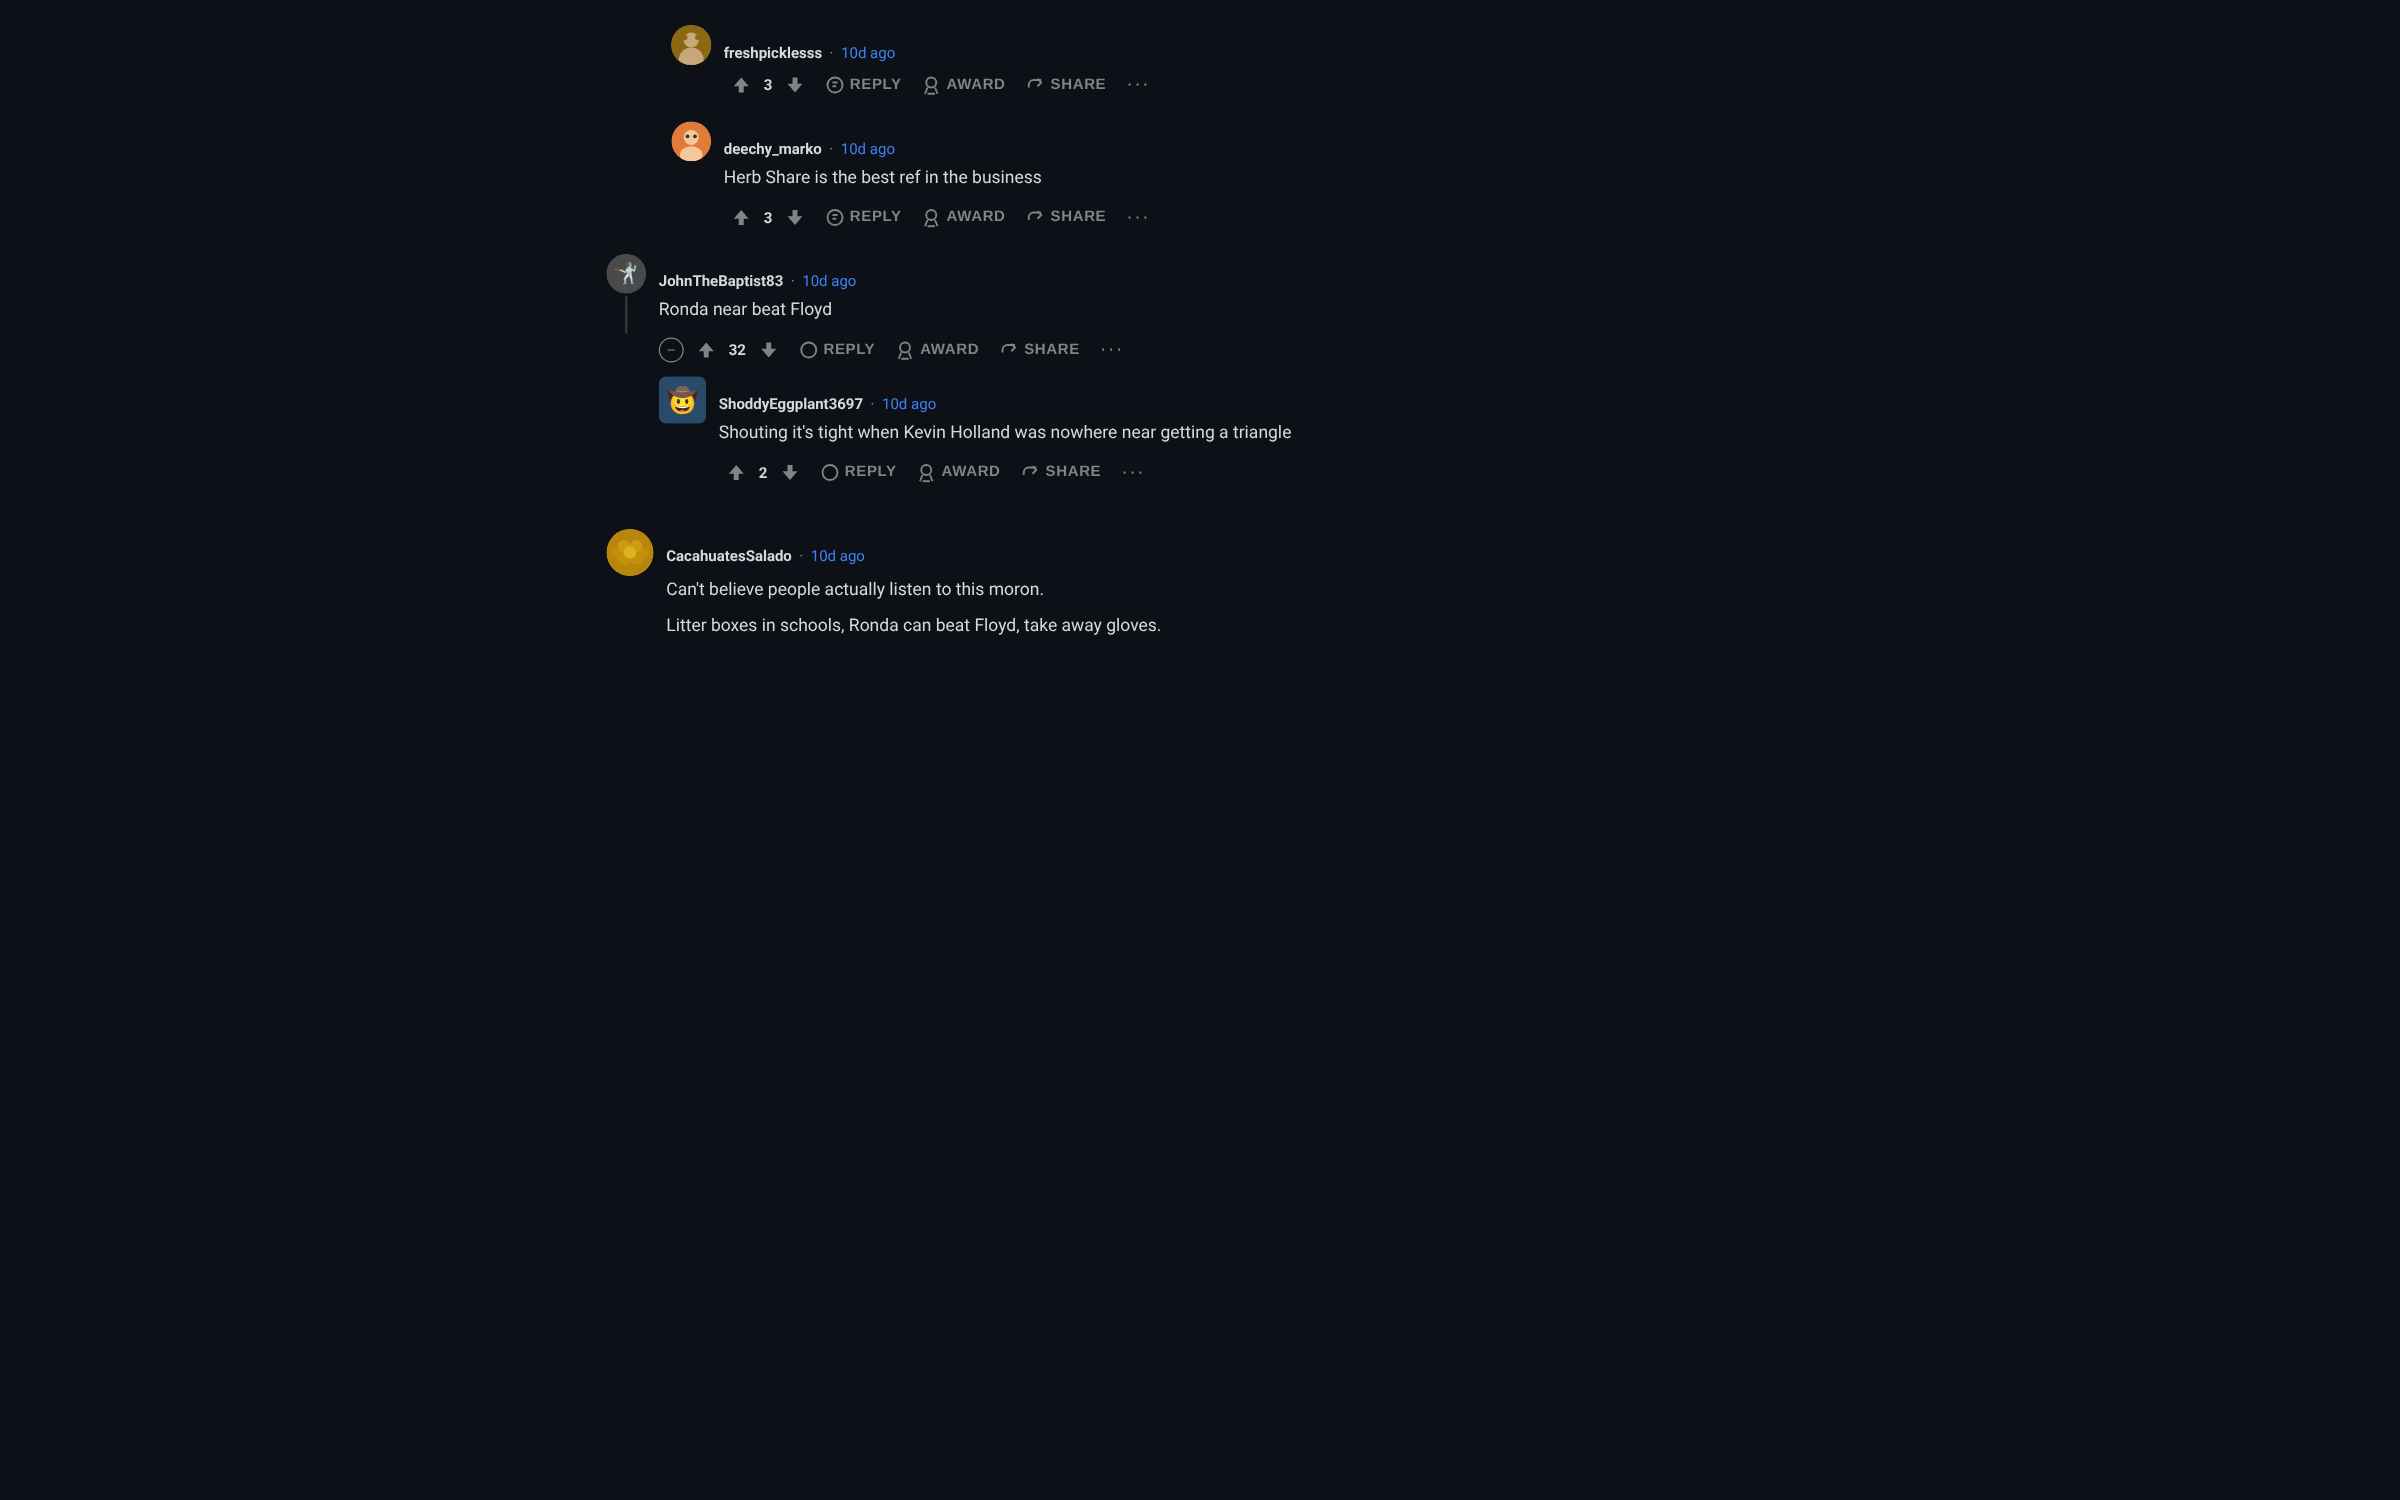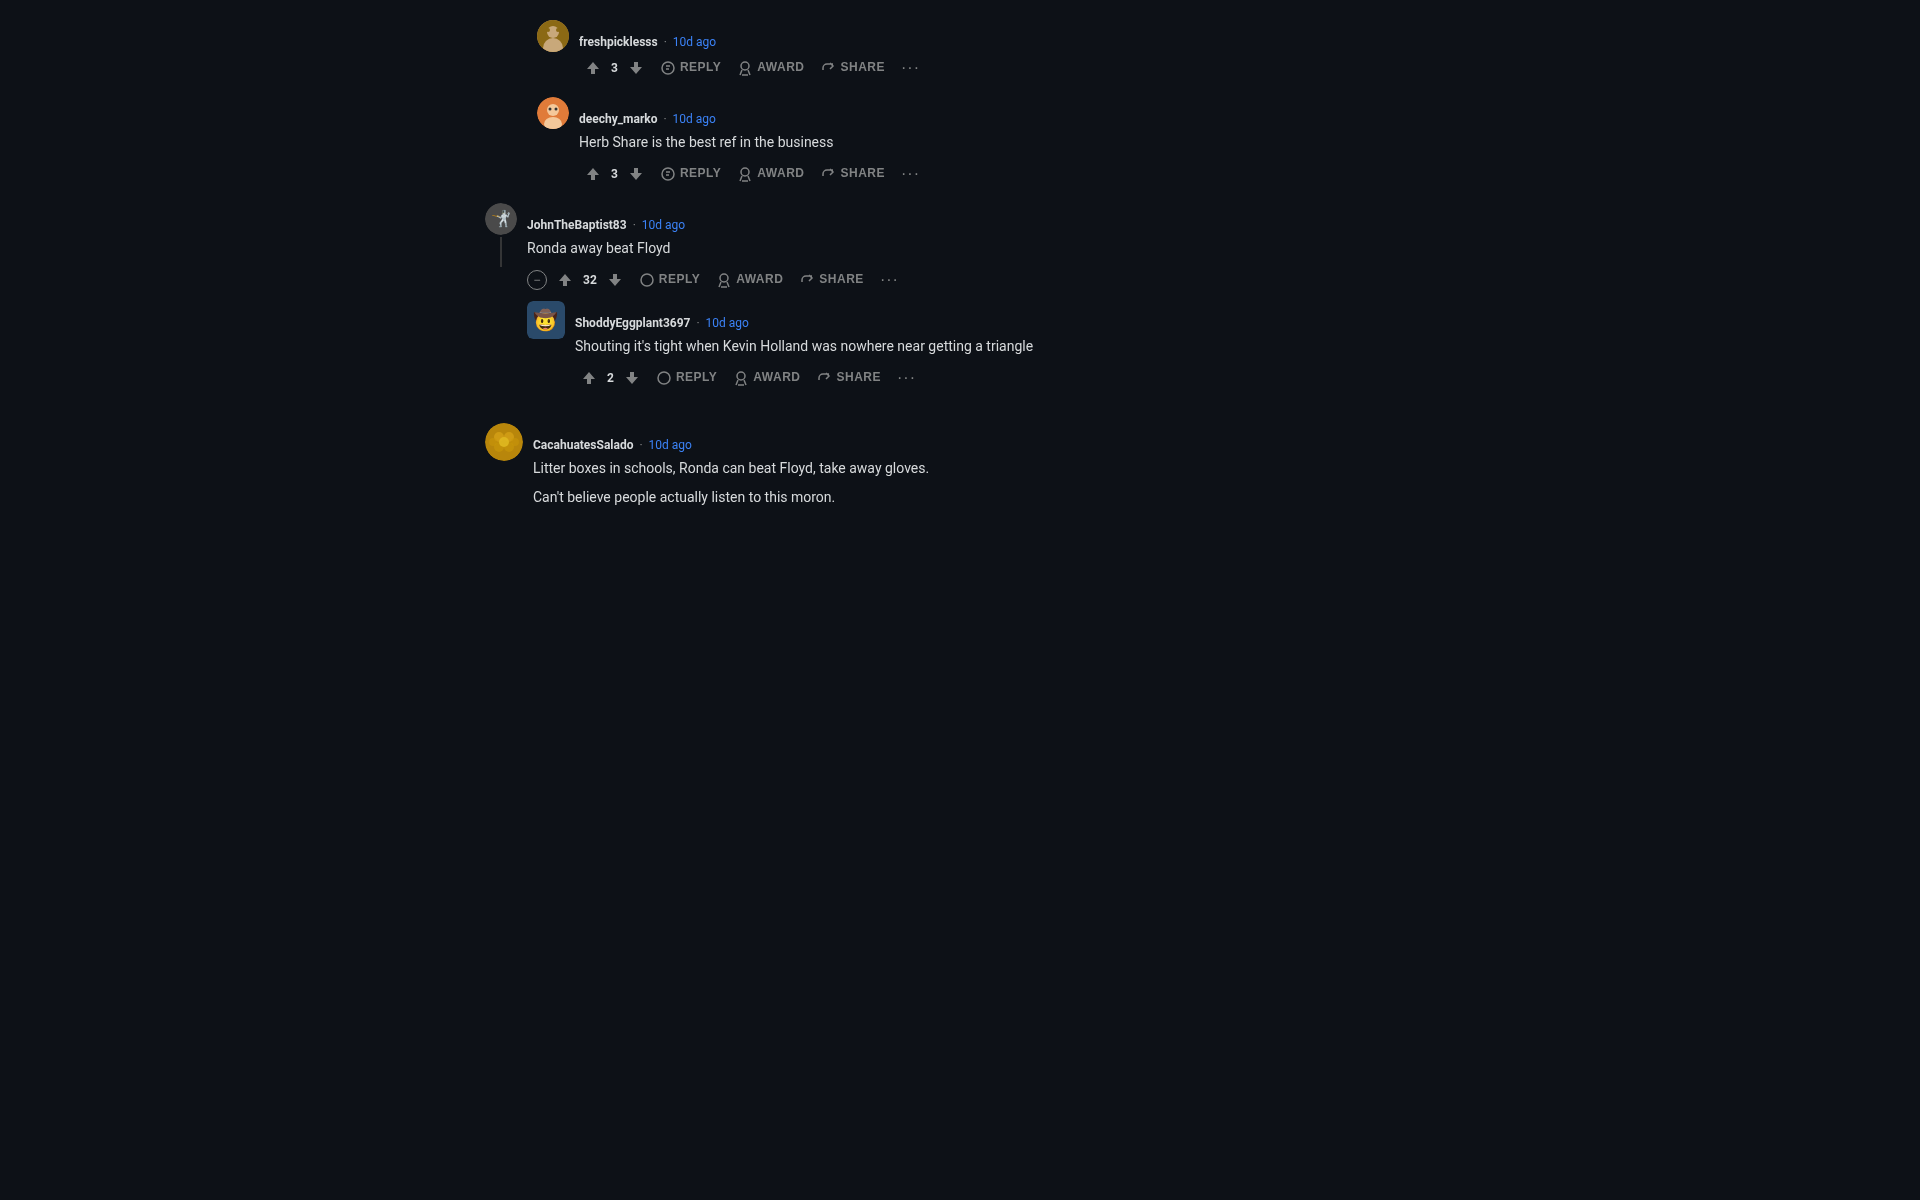--- a/index.html
+++ b/index.html
@@ -274,21 +274,21 @@
             </svg>
           </div>
           <div style="width:2px;background:#343536;flex:1;min-height:30px;margin-top:2px;"></div>
         </div>
         <div class="comment-body" style="flex:1;">
           <div class="comment-header">
             <span class="username">JohnTheBaptist83</span>
             <span class="separator">·</span>
             <span class="timestamp">10d ago</span>
           </div>
-          <div class="comment-text">Ronda away beat Floyd</div>
+          <div class="comment-text">Ronda near beat Floyd</div>
           <div class="action-bar">
             <button class="collapse-btn" style="border:1px solid #818384;border-radius:50%;width:20px;height:20px;display:flex;align-items:center;justify-content:center;background:none;cursor:pointer;color:#818384;font-size:12px;">
               <span>−</span>
             </button>
             <div class="vote-section">
               <button class="action-btn">
                 <svg width="16" height="16" viewBox="0 0 16 16" fill="currentColor">
                   <path d="M8 2L14 9H10V14H6V9H2L8 2Z"></path>
                 </svg>
               </button>
@@ -391,20 +391,20 @@
             <circle cx="8" cy="19" r="4" fill="#c8960a" opacity="0.6"></circle>
             <circle cx="30" cy="19" r="4" fill="#c8960a" opacity="0.6"></circle>
           </svg>
         </div>
         <div class="comment-body">
           <div class="comment-header">
             <span class="username">CacahuatesSalado</span>
             <span class="separator">·</span>
             <span class="timestamp">10d ago</span>
           </div>
+          <div class="comment-text" style="margin-top: 8px;">Can't believe people actually listen to this moron.</div>
           <div class="comment-text">Litter boxes in schools, Ronda can beat Floyd, take away gloves.</div>
-          <div class="comment-text" style="margin-top: 8px;">Can't believe people actually listen to this moron.</div>
         </div>
       </div>
     </div>
 
   </div>
 </div>
 
 </body></html>

